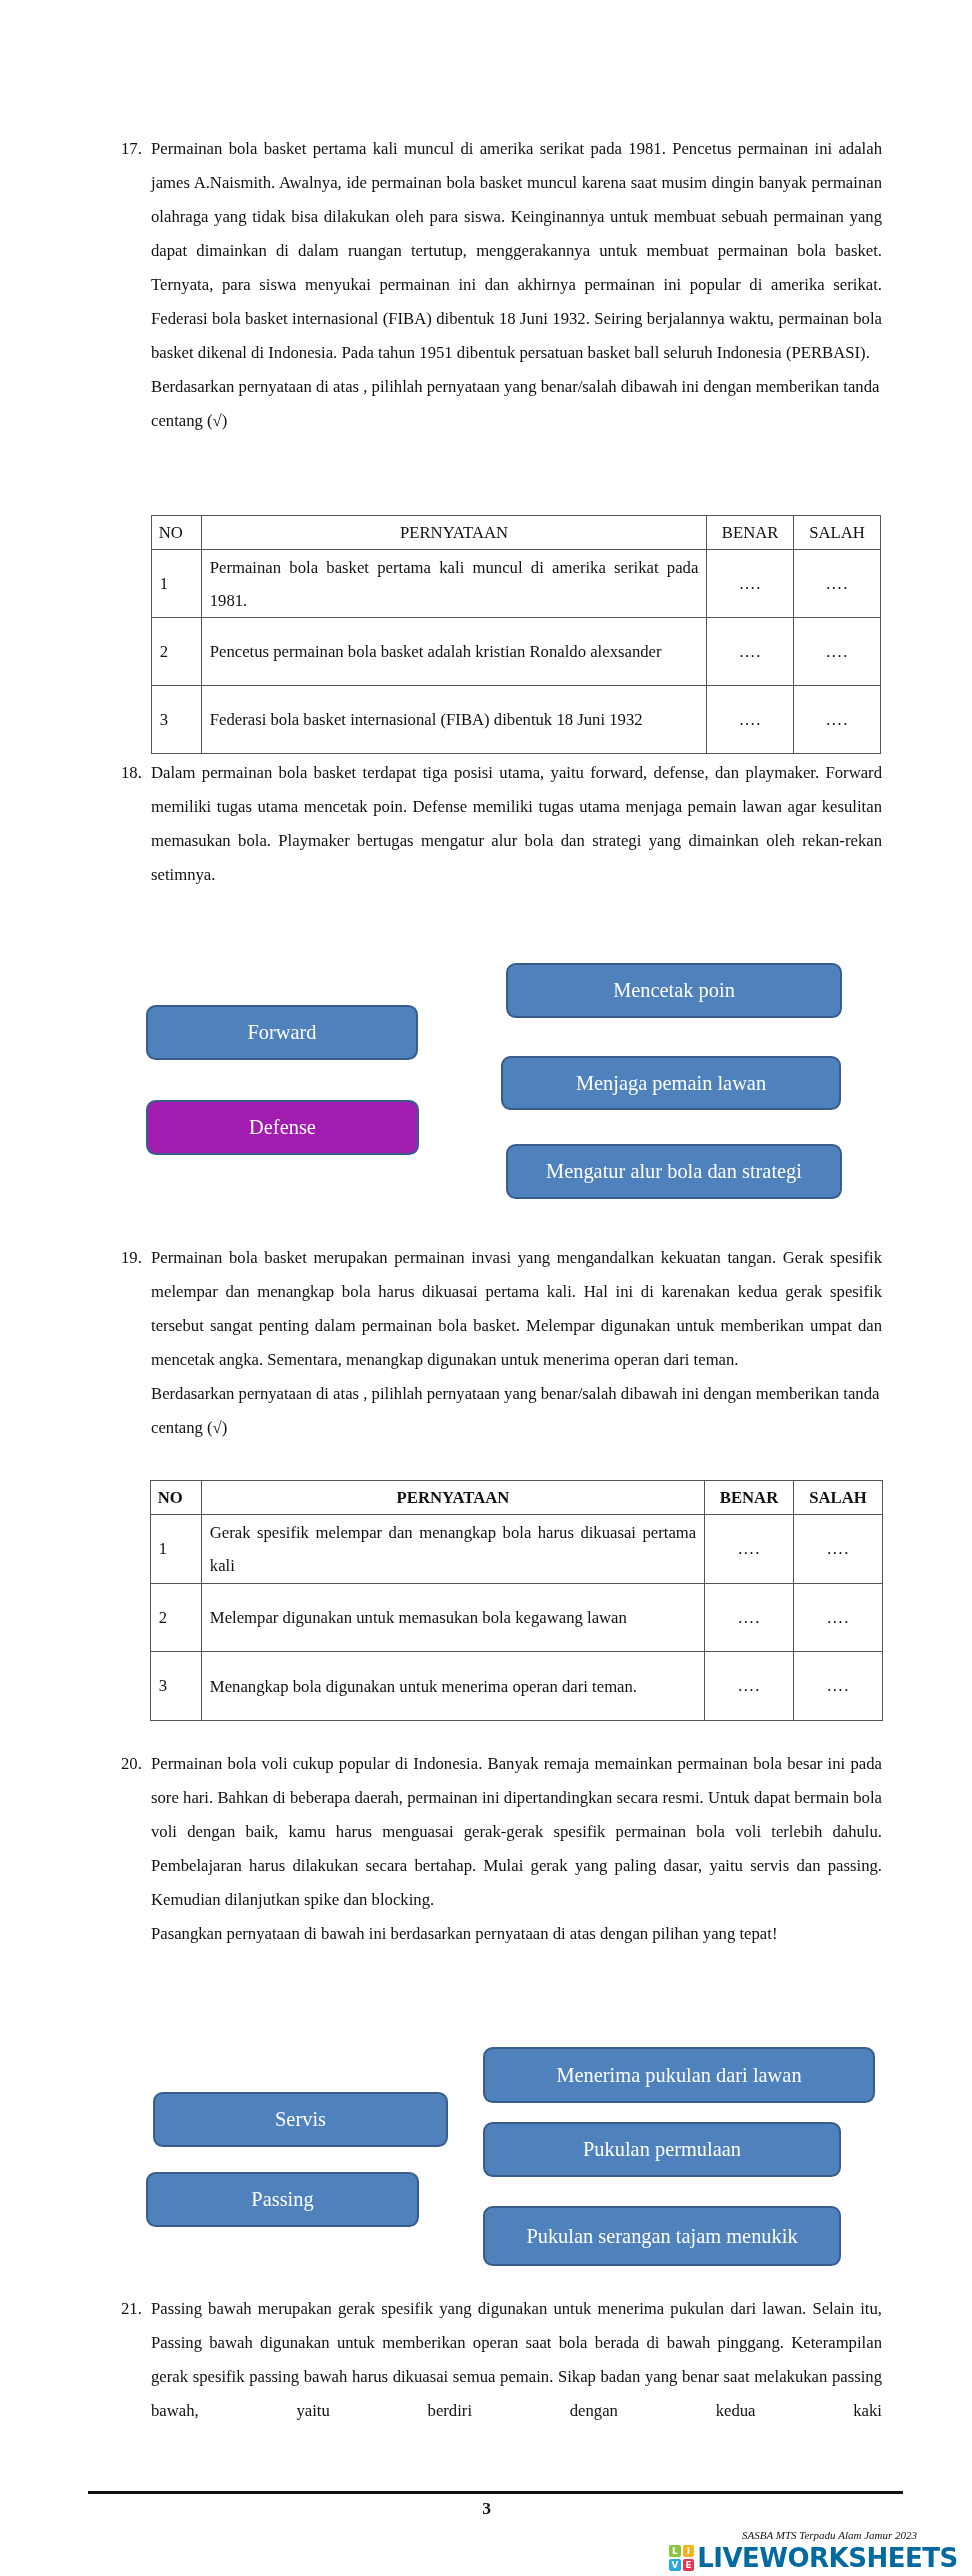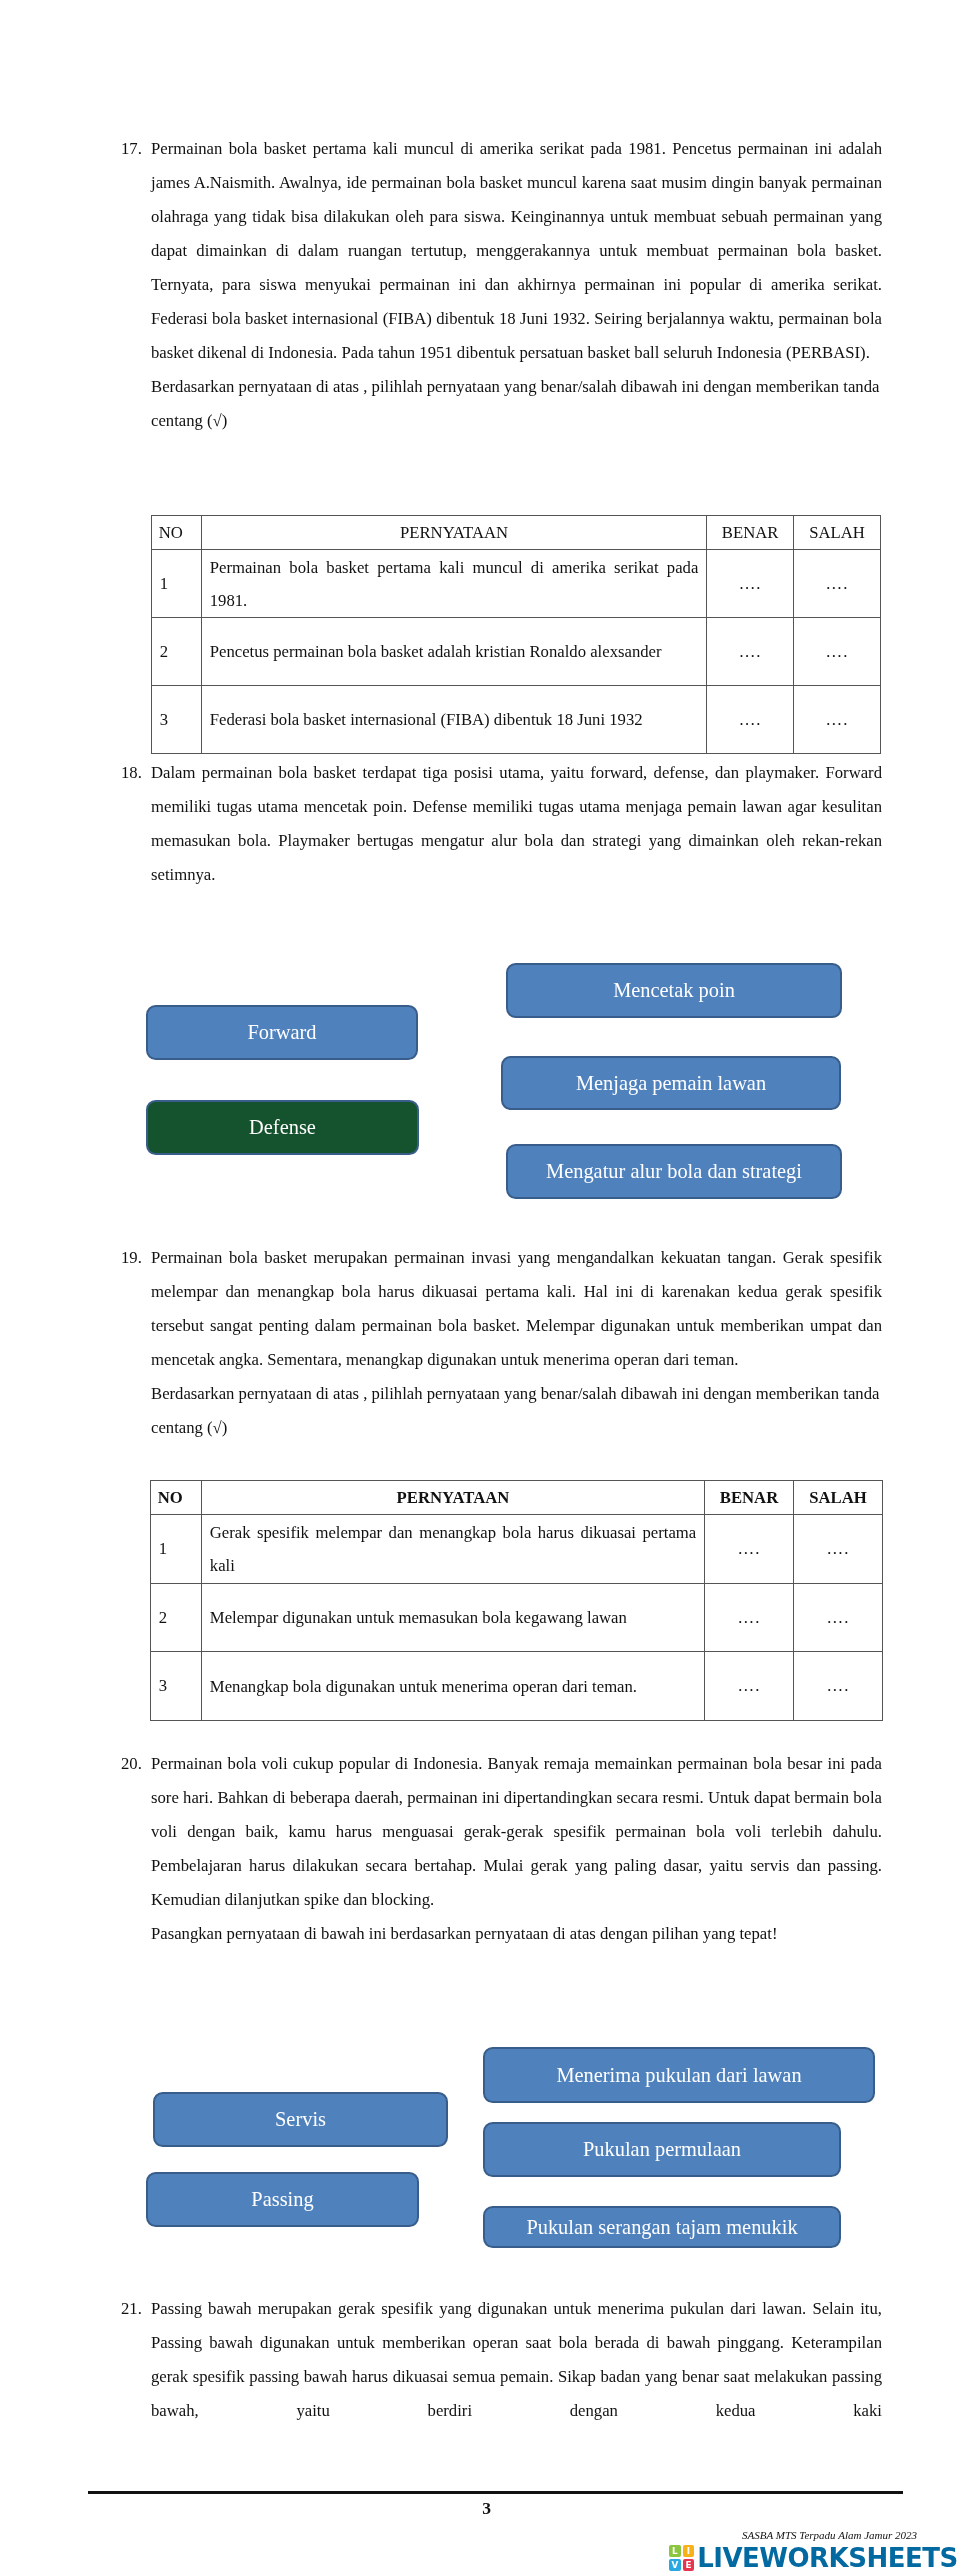--- a/index.html
+++ b/index.html
@@ -73,21 +73,21 @@
 </tbody>
   </table>
 
 <div class="q" style="top:756px;">
   <span class="num">18.</span>
   <div class="body">
     <p>Dalam permainan bola basket terdapat tiga posisi utama, yaitu forward, defense, dan playmaker. Forward memiliki tugas utama mencetak poin. Defense memiliki tugas utama menjaga pemain lawan agar kesulitan memasukan bola. Playmaker bertugas mengatur alur bola dan strategi yang dimainkan oleh rekan-rekan setimnya.</p>
   </div>
 </div>
 <div class="box" style="left: 146px; top: 1005px; width: 272px; height: 55px; background: rgb(79, 129, 189); border-color: rgb(56, 93, 138); color: rgb(255, 255, 255);">Forward</div>
-<div class="box" style="left: 146px; top: 1100px; width: 273px; height: 55px; background: #14532d; border-color: rgb(56, 93, 138); color: rgb(255, 255, 255);">Defense</div>
+<div class="box" style="left: 146px; top: 1100px; width: 273px; height: 55px; background: #a21caf; border-color: rgb(56, 93, 138); color: rgb(255, 255, 255);">Defense</div>
 <div class="box" style="left: 506px; top: 963px; width: 336px; height: 55px; background: rgb(79, 129, 189); border-color: rgb(56, 93, 138); color: rgb(255, 255, 255);">Mencetak poin</div>
 <div class="box" style="left: 501px; top: 1056px; width: 340px; height: 54px; background: rgb(79, 129, 189); border-color: rgb(56, 93, 138); color: rgb(255, 255, 255);">Menjaga pemain lawan</div>
 <div class="box" style="left: 506px; top: 1144px; width: 336px; height: 55px; background: rgb(79, 129, 189); border-color: rgb(56, 93, 138); color: rgb(255, 255, 255);">Mengatur alur bola dan strategi</div>
 
 <div class="q" style="top:1241px;">
   <span class="num">19.</span>
   <div class="body">
     <p>Permainan bola basket merupakan permainan invasi yang mengandalkan kekuatan tangan. Gerak spesifik melempar dan menangkap bola harus dikuasai pertama kali. Hal ini di karenakan kedua gerak spesifik tersebut sangat penting dalam permainan bola basket. Melempar digunakan untuk memberikan umpat dan mencetak angka. Sementara, menangkap digunakan untuk menerima operan dari teman.</p>
     <p class="plain" style="text-align:left;">Berdasarkan pernyataan di atas , pilihlah pernyataan yang benar/salah dibawah ini dengan memberikan tanda centang (√)</p>
   </div>
@@ -131,21 +131,21 @@
   <span class="num">20.</span>
   <div class="body">
     <p style="text-align-last:left;">Permainan bola voli cukup popular di Indonesia. Banyak remaja memainkan permainan bola besar ini pada sore hari. Bahkan di beberapa daerah, permainan ini dipertandingkan secara resmi. Untuk  dapat bermain bola voli dengan baik, kamu harus menguasai gerak-gerak spesifik permainan bola voli terlebih dahulu. Pembelajaran harus dilakukan secara bertahap. Mulai gerak yang paling dasar, yaitu servis dan passing. Kemudian dilanjutkan spike dan blocking.</p>
     <p>Pasangkan pernyataan di bawah ini berdasarkan pernyataan di atas  dengan pilihan yang tepat!</p>
   </div>
 </div>
 <div class="box" style="left: 153px; top: 2092px; width: 295px; height: 55px; background: rgb(79, 129, 189); border-color: rgb(56, 93, 138); color: rgb(255, 255, 255);">Servis</div>
 <div class="box" style="left: 146px; top: 2172px; width: 273px; height: 55px; background: rgb(79, 129, 189); border-color: rgb(56, 93, 138); color: rgb(255, 255, 255);">Passing</div>
 <div class="box" style="left: 483px; top: 2047px; width: 392px; height: 56px; background: rgb(79, 129, 189); border-color: rgb(56, 93, 138); color: rgb(255, 255, 255);">Menerima pukulan dari lawan</div>
 <div class="box" style="left: 483px; top: 2122px; width: 358px; height: 55px; background: rgb(79, 129, 189); border-color: rgb(56, 93, 138); color: rgb(255, 255, 255);">Pukulan permulaan</div>
-<div class="box" style="left: 483px; top: 2206px; width: 358px; height: 42px; background: rgb(79, 129, 189); border-color: rgb(56, 93, 138); color: rgb(255, 255, 255);">Pukulan serangan tajam menukik</div>
+<div class="box" style="left: 483px; top: 2206px; width: 358px; height: 60px; background: rgb(79, 129, 189); border-color: rgb(56, 93, 138); color: rgb(255, 255, 255);">Pukulan serangan tajam menukik</div>
 
 <div class="q" style="top:2292px;">
   <span class="num">21.</span>
   <div class="body" style="text-align-last: justify;">
     <p>Passing bawah merupakan gerak spesifik yang digunakan untuk menerima pukulan dari lawan. Selain itu, Passing bawah digunakan untuk memberikan operan saat bola berada di bawah pinggang. Keterampilan gerak spesifik passing bawah harus dikuasai semua pemain. Sikap badan yang benar saat melakukan passing bawah, yaitu berdiri dengan kedua kaki</p>
   </div>
 </div>
 
 <div class="footer-line"></div>
 <div class="page-num">3</div>

